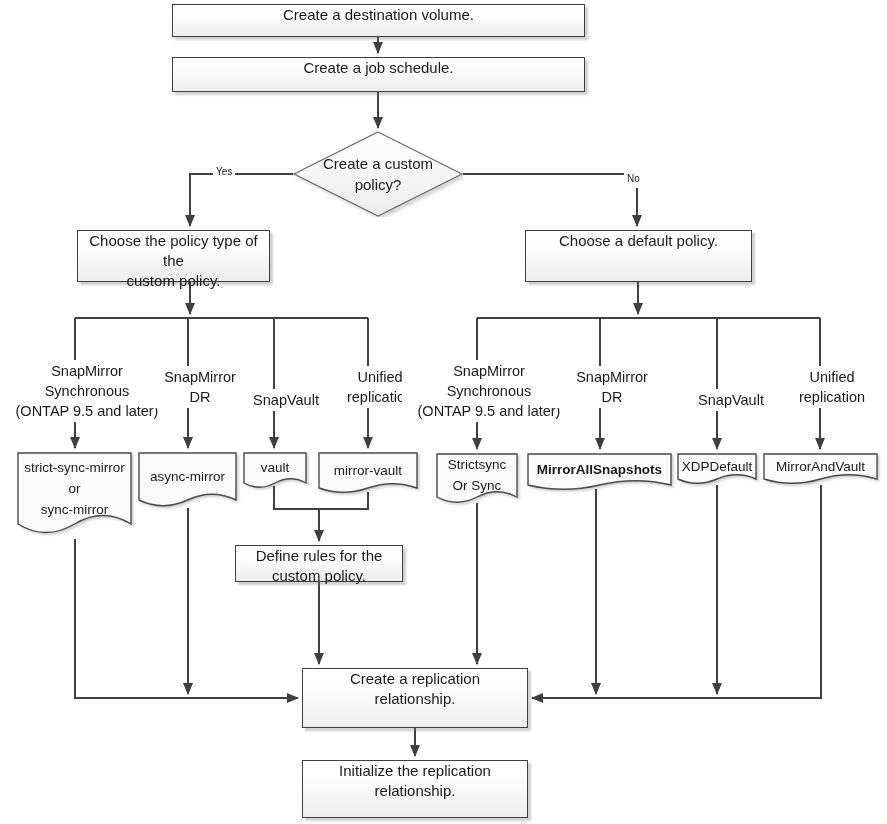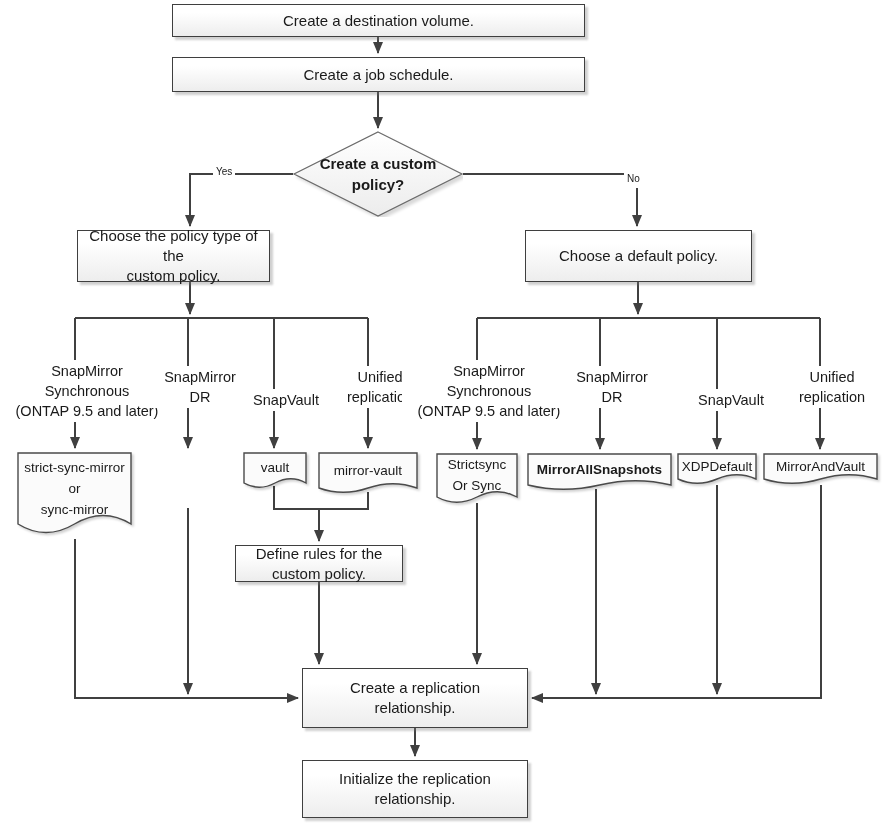--- a/index.html
+++ b/index.html
@@ -7,28 +7,28 @@
     position:relative;width:887px;height:824px;background:#ffffff;
     font-family:"Liberation Sans",sans-serif;color:#1a1a1a;overflow:hidden;
   }
   #wires{position:absolute;left:0;top:0;z-index:1;}
   #wires polyline{fill:none;stroke:#404040;stroke-width:2;}
   .box{
     position:absolute;box-sizing:border-box;z-index:2;
     border:1.5px solid #3f3f3f;
     background:linear-gradient(180deg,#ffffff 25%,#ededed 100%);
     box-shadow:3px 3px 2px rgba(120,120,120,.35);
-    display:flex;align-items:center;justify-content:center;
+    display:flex;align-items:flex-start;justify-content:center;
     text-align:center;font-size:15px;line-height:20px;white-space:pre-line;
   }
   .diamond{position:absolute;z-index:2;}
   .diamond polygon{fill:url(#gdia);stroke:#6b6b6b;stroke-width:1.2;
     filter:drop-shadow(3px 3px 1.5px rgba(0,0,0,0.15));}
   .dtext{position:absolute;inset:0;display:flex;align-items:center;justify-content:center;
-    text-align:center;font-size:15px;line-height:21px;white-space:pre-line;font-weight:bold;}
+    text-align:center;font-size:15px;line-height:21px;white-space:pre-line;}
   .doc{position:absolute;z-index:2;}
   .doc svg{position:absolute;left:0;top:0;overflow:visible;}
   .doc path{fill:#fbfbfb;stroke:#4a4a4a;stroke-width:1.4;
     filter:drop-shadow(2.5px 2.5px 1px rgba(0,0,0,0.18));}
   .doc-text{position:absolute;inset:0;display:flex;align-items:center;justify-content:center;
     text-align:center;font-size:13.5px;line-height:21px;white-space:pre-line;}
   .blabel{
     position:absolute;z-index:3;background:#ffffff;text-align:center;
     font-size:14.5px;line-height:20px;white-space:pre-line;padding:1px 12px;
   }
@@ -129,20 +129,26 @@
 replication</div>
 
   <div class="doc" style="left:17px;top:452px;width:115px;height:90px">
       <svg width="115" height="90">
         <path d="M1,1 L114,1 L114,72 Q86.25,54.900000000000006 57.5,72 Q28.75,89.1 1,72 Z"></path>
       </svg>
     <div class="doc-text" style="padding-bottom: 18px;">strict-sync-mirror
 or
 sync-mirror</div>
   </div>
+  <div class="doc" style="left:138px;top:452px;width:99px;height:60px">
+      <svg width="99" height="60">
+        <path d="M1,1 L98,1 L98,48 Q74.25,36.6 49.5,48 Q24.75,59.4 1,48 Z"></path>
+      </svg>
+    <div class="doc-text" style="padding-bottom: 12px;">async-mirror</div>
+  </div>
   <div class="doc" style="left:243px;top:452px;width:64px;height:40px">
       <svg width="64" height="40">
         <path d="M1,1 L63,1 L63,31 Q48,22.450000000000003 32,31 Q16,39.55 1,31 Z"></path>
       </svg>
     <div class="doc-text" style="padding-bottom: 9px;">vault</div>
   </div>
   <div class="doc" style="left:318px;top:452px;width:100px;height:45px">
       <svg width="100" height="45">
         <path d="M1,1 L99,1 L99,36 Q75,27.450000000000003 50,36 Q25,44.55 1,36 Z"></path>
       </svg>

